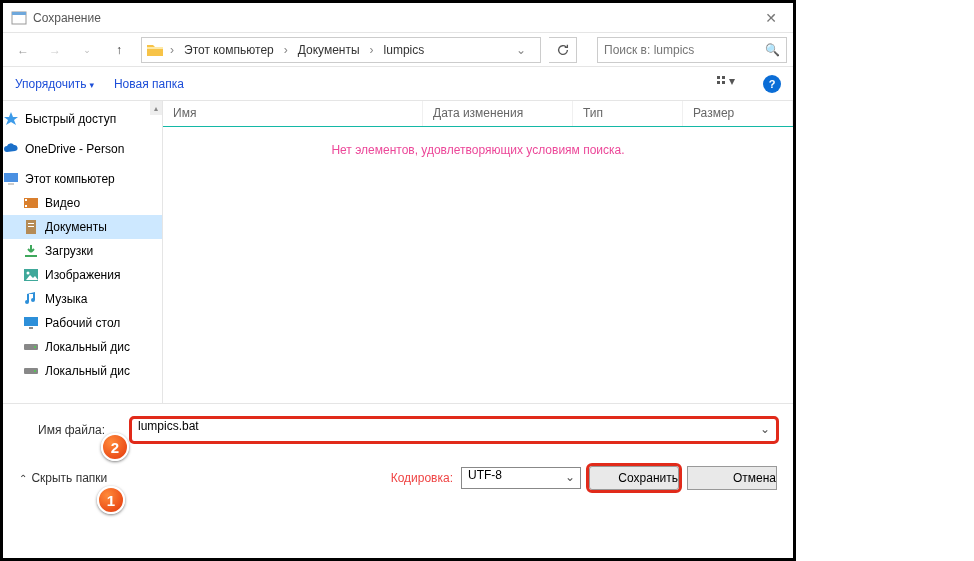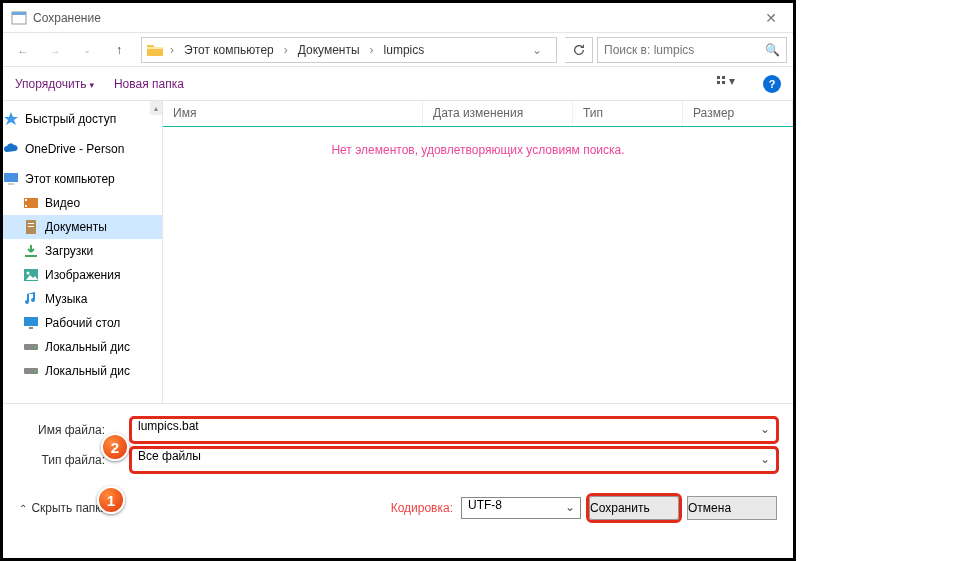--- a/index.html
+++ b/index.html
@@ -11,25 +11,25 @@
   .titlebar .close{font-size:14px;color:#777;padding:4px 8px;cursor:pointer}
   .navbar{height:34px;display:flex;align-items:center;padding:0 6px;gap:4px;border-bottom:1px solid #e5e5e5}
   .navbtn{width:28px;height:28px;display:flex;align-items:center;justify-content:center;color:#999;border-radius:2px}
   .navbtn.active{color:#333}
   .breadcrumb{flex:1;height:26px;border:1px solid #ccc;display:flex;align-items:center;padding:0 4px;gap:2px;margin:0 4px}
   .breadcrumb .folder-ico{width:18px;height:16px}
   .bc-sep{color:#888;padding:0 4px}
   .bc-item{color:#333;padding:2px 4px}
   .bc-drop{color:#888;padding:0 10px;cursor:pointer}
   .refresh{width:28px;height:26px;border:1px solid #ccc;border-left:none;display:flex;align-items:center;justify-content:center;color:#555}
-  .search{width:190px;height:26px;border:1px solid #ccc;margin-left:0;display:flex;align-items:center;padding:0 6px;color:#777}
+  .search{width:190px;height:26px;border:1px solid #ccc;margin-left:16px;display:flex;align-items:center;padding:0 6px;color:#777}
   .search input{border:none;outline:none;flex:1;color:#777}
   .search .sico{color:#888}
   .toolbar{height:34px;display:flex;align-items:center;padding:0 12px;gap:20px;border-bottom:1px solid #e5e5e5;background:#fff}
-  .toolbar .tbtn{color:#701a75;cursor:pointer}
+  .toolbar .tbtn{color:#1d4ed8;cursor:pointer}
   .toolbar .tbtn.drop::after{content:"▾";font-size:9px;margin-left:3px}
   .toolbar .spacer{flex:1}
   .toolbar .view-ico{color:#555;padding:2px 6px}
   .toolbar .help{width:18px;height:18px;border-radius:50%;background:#0b6dd6;color:#fff;display:flex;align-items:center;justify-content:center;font-weight:bold;font-size:11px}
   .body{display:flex;height:302px}
   .sidebar{width:165px;border-right:1px solid #e5e5e5;overflow:hidden;position:relative}
   .sidebar .scroll-up{position:absolute;top:0;right:0;width:12px;height:14px;background:#eee;color:#888;font-size:8px;display:flex;align-items:center;justify-content:center}
   .side-item{height:24px;display:flex;align-items:center;padding-left:20px;gap:6px;cursor:pointer;white-space:nowrap;overflow:hidden}
   .side-item.top{padding-left:0;margin-top:6px}
   .side-item.sel{background:#cde8ff}
@@ -44,21 +44,21 @@
   .field-input{flex:1;height:24px;border:1px solid #f9a8d4;padding:0 6px;background:#fff;position:relative}
   .field-input.combo::after{content:"⌄";position:absolute;right:6px;top:3px;color:#555;font-size:12px}
   .hl-red{outline:3px solid #e12a1a;outline-offset:-1px;border-radius:3px}
   .bottom2{display:flex;align-items:center;padding:10px 16px 8px;gap:8px}
   .hide-folders{color:#333;cursor:pointer;display:flex;align-items:center;gap:4px}
   .hide-folders::before{content:"⌃";font-size:10px}
   .push{flex:1}
   .enc-label{color:#ef4444}
   .enc-select{width:120px;height:22px;border:1px solid #888;padding:0 18px 0 6px;position:relative;background:#fff}
   .enc-select::after{content:"⌄";position:absolute;right:5px;top:2px;color:#555}
-  .btn{width:90px;height:24px;border:1px solid #999;background:#e9e9e9;cursor:pointer;text-align:left;line-height:22px}
+  .btn{width:90px;height:24px;border:1px solid #999;background:#e9e9e9;cursor:pointer;text-align:right;line-height:22px}
   .btn.save{outline:3px solid #e12a1a;outline-offset:0px;border-radius:3px}
   .badge{position:absolute;width:28px;height:28px;border-radius:50%;background:radial-gradient(circle at 35% 30%,#ff8a3a,#e3360b);border:2px solid #fff;box-shadow:0 1px 3px rgba(0,0,0,.5);color:#fff;font-weight:bold;font-size:15px;display:flex;align-items:center;justify-content:center;z-index:10}
   .badge.b1{left:94px;top:483px}
   .badge.b2{left:98px;top:430px}
   .badge.b3{left:876px;top:522px}
   
   .ico-folder{fill:#f7c347}
   .ico-star{fill:#3d9be9}
   .ico-cloud{fill:#1a6fc9}
   .ico-pc{fill:#4a90e2}
@@ -222,24 +222,20 @@
       </div>
       <div class="empty">Нет элементов, удовлетворяющих условиям поиска.</div>
     </div>
   </div>
 
   <div class="bottom">
     <div class="field-row">
       <label>Имя файла:</label>
       <div class="field-input combo hl-red"><span>lumpics.bat</span></div>
     </div>
-    <div class="field-row">
-      <label>Тип файла:</label>
-      <div class="field-input combo hl-red"><span>Все файлы</span></div>
-    </div>
   </div>
 
   <div class="bottom2">
     <span class="hide-folders">Скрыть папки</span>
     <span class="push"></span>
     <span class="enc-label">Кодировка:</span>
     <div class="enc-select"><span>UTF-8</span></div>
     <div class="btn save">Сохранить</div>
     <div class="btn">Отмена</div>
   </div>

